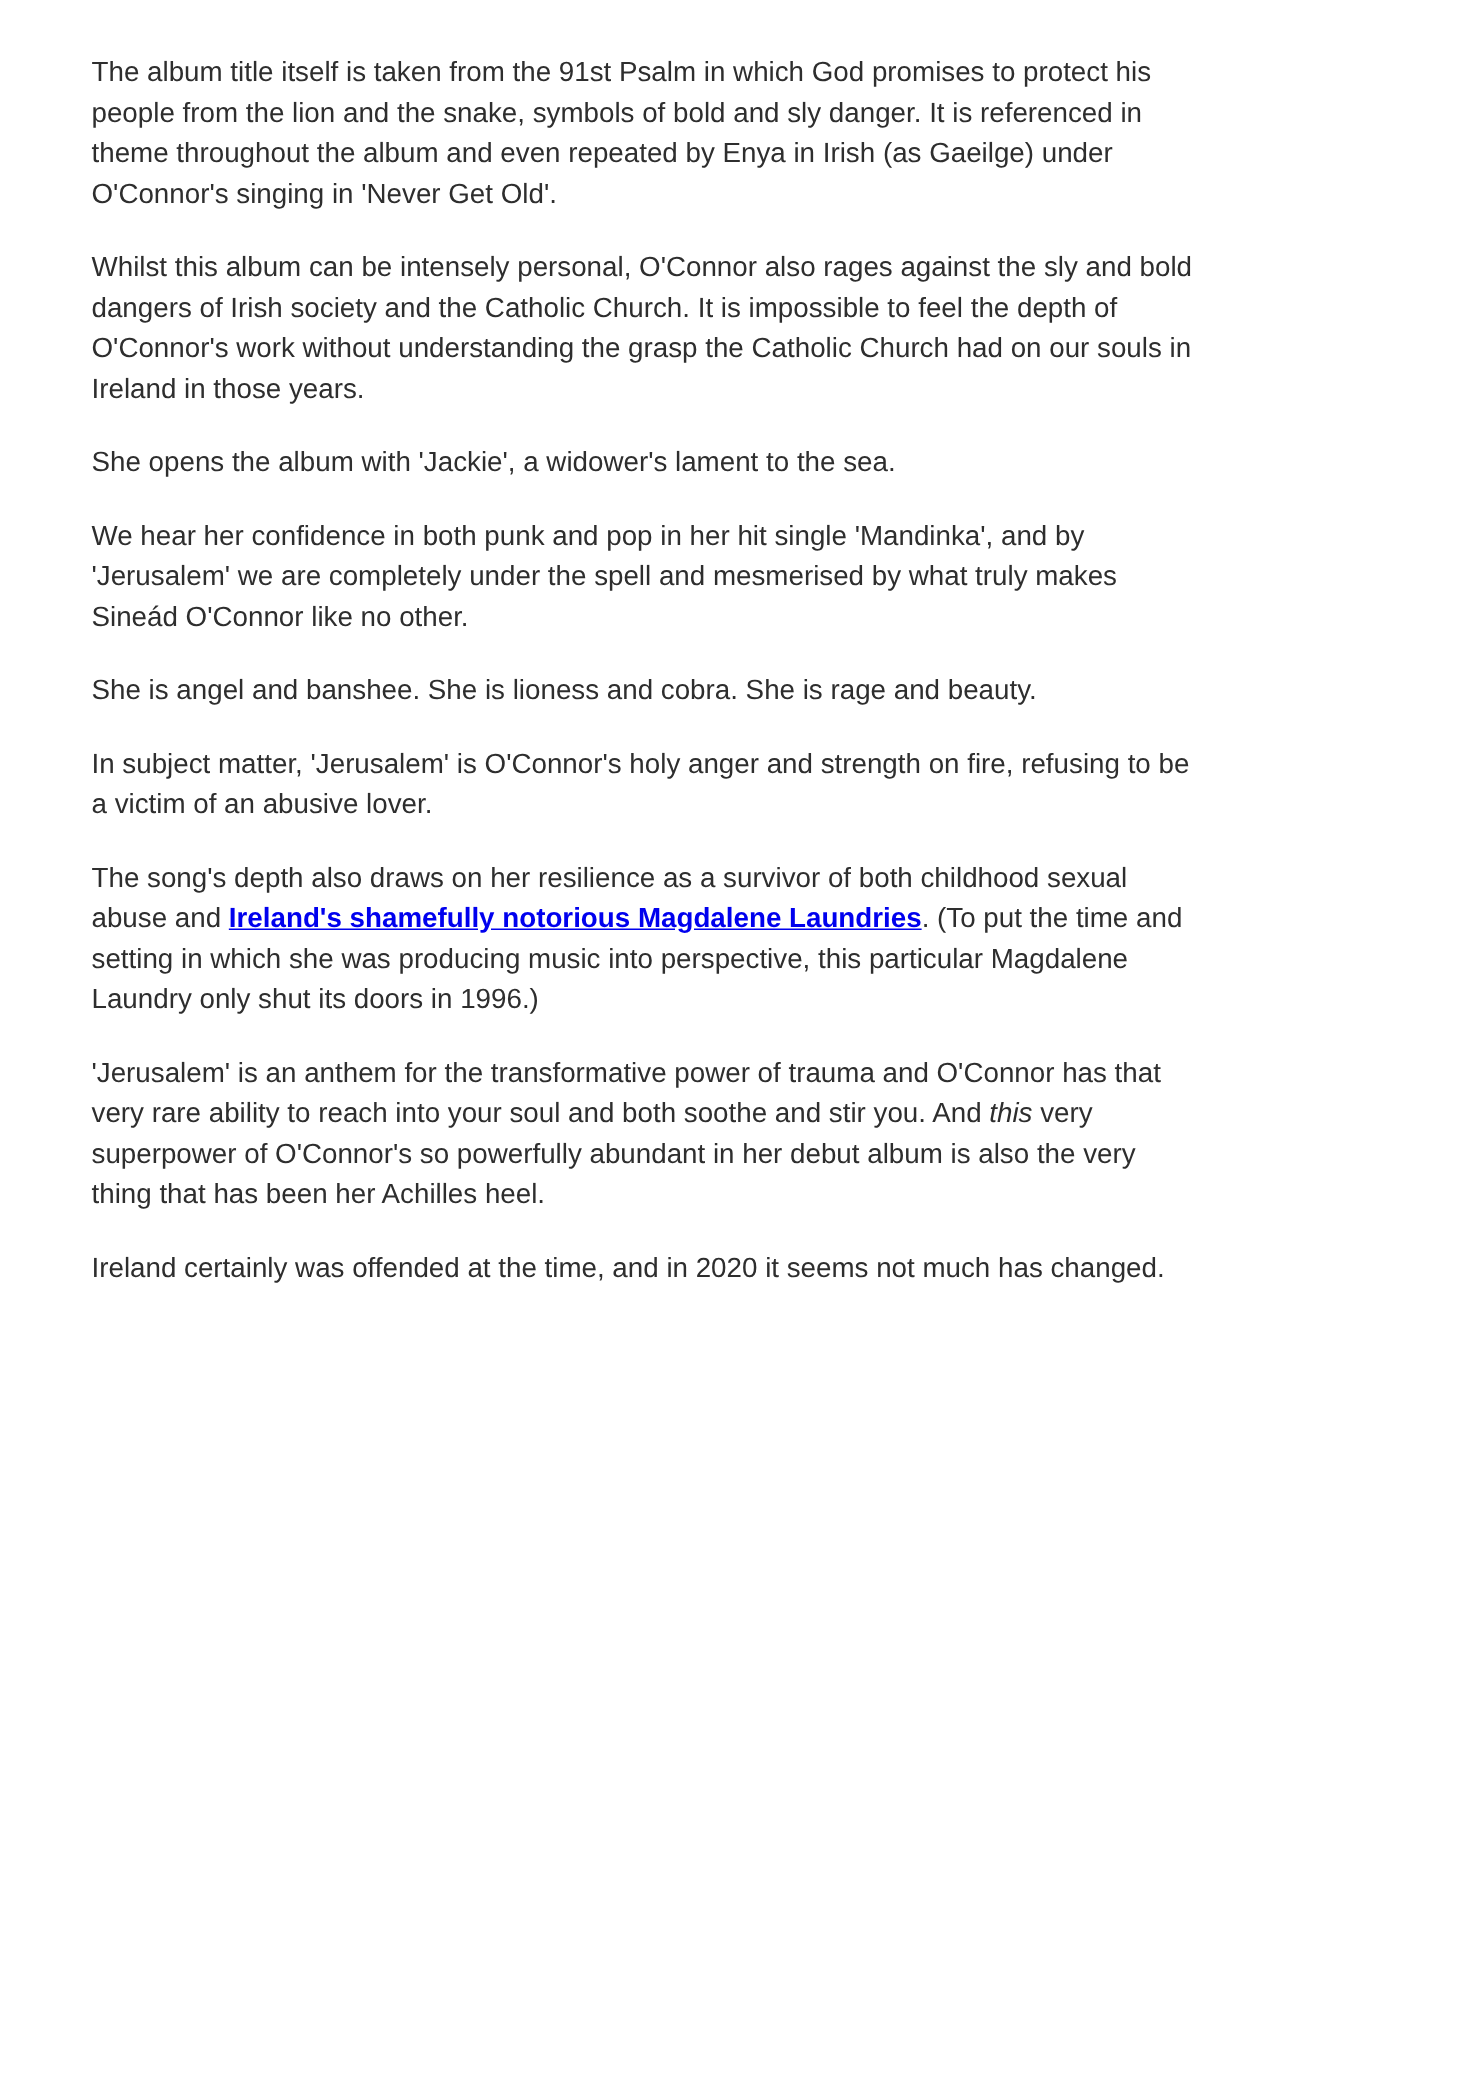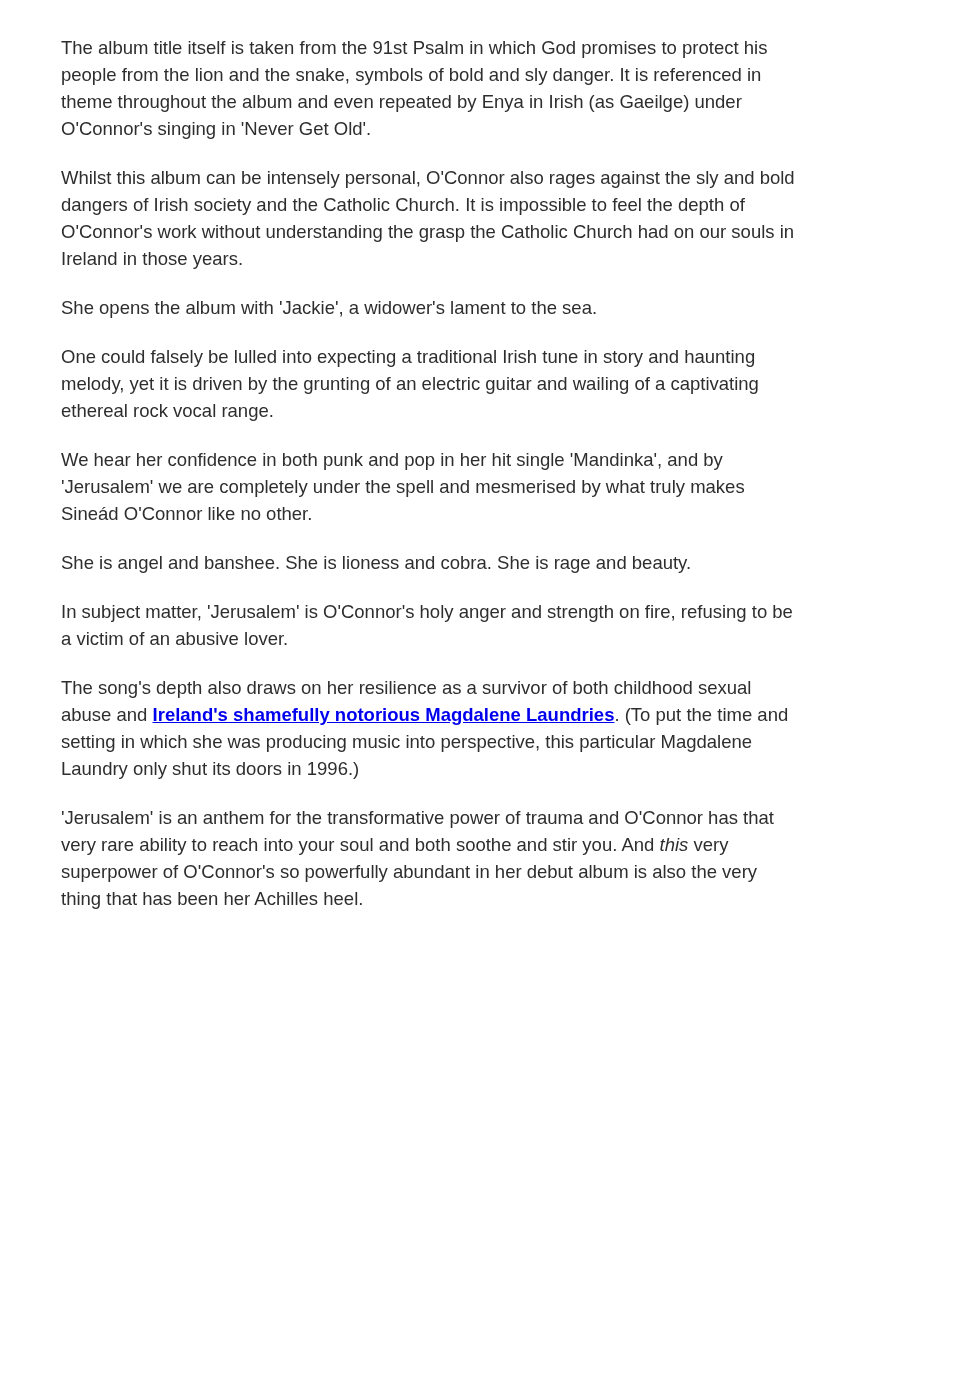--- a/index.html
+++ b/index.html
@@ -40,30 +40,28 @@
 <div class="article">
   <p class="para">The album title itself is taken from the 91st Psalm in which God promises to protect his
 people from the lion and the snake, symbols of bold and sly danger. It is referenced in
 theme throughout the album and even repeated by Enya in Irish (as Gaeilge) under
 O'Connor's singing in 'Never Get Old'.</p>
   <p class="para">Whilst this album can be intensely personal, O'Connor also rages against the sly and bold
 dangers of Irish society and the Catholic Church. It is impossible to feel the depth of
 O'Connor's work without understanding the grasp the Catholic Church had on our souls in
 Ireland in those years.</p>
   <p class="para">She opens the album with 'Jackie', a widower's lament to the sea.</p>
-  <p class="para">One could falsely be lulled into expecting a traditional Irish tune in story and haunting
-melody, yet it is driven by the grunting of an electric guitar and wailing of a captivating
-ethereal rock vocal range.</p>
   <p class="para">We hear her confidence in both punk and pop in her hit single 'Mandinka', and by
 'Jerusalem' we are completely under the spell and mesmerised by what truly makes
 Sineád O'Connor like no other.</p>
   <p class="para">She is angel and banshee. She is lioness and cobra. She is rage and beauty.</p>
   <p class="para">In subject matter, 'Jerusalem' is O'Connor's holy anger and strength on fire, refusing to be
 a victim of an abusive lover.</p>
   <p class="para"><span>The song's depth also draws on her resilience as a survivor of both childhood sexual
 abuse and </span><a href="#">Ireland's shamefully notorious Magdalene Laundries</a><span>. (To put the time and
 setting in which she was producing music into perspective, this particular Magdalene
 Laundry only shut its doors in 1996.)</span></p>
   <p class="para"><span>'Jerusalem' is an anthem for the transformative power of trauma and O'Connor has that
 very rare ability to reach into your soul and both soothe and stir you. And </span><em>this</em><span> very
 superpower of O'Connor's so powerfully abundant in her debut album is also the very
 thing that has been her Achilles heel.</span></p>
+  <p class="para">Ireland certainly was offended at the time, and in 2020 it seems not much has changed.</p>
 </div>
 
 </body></html>

